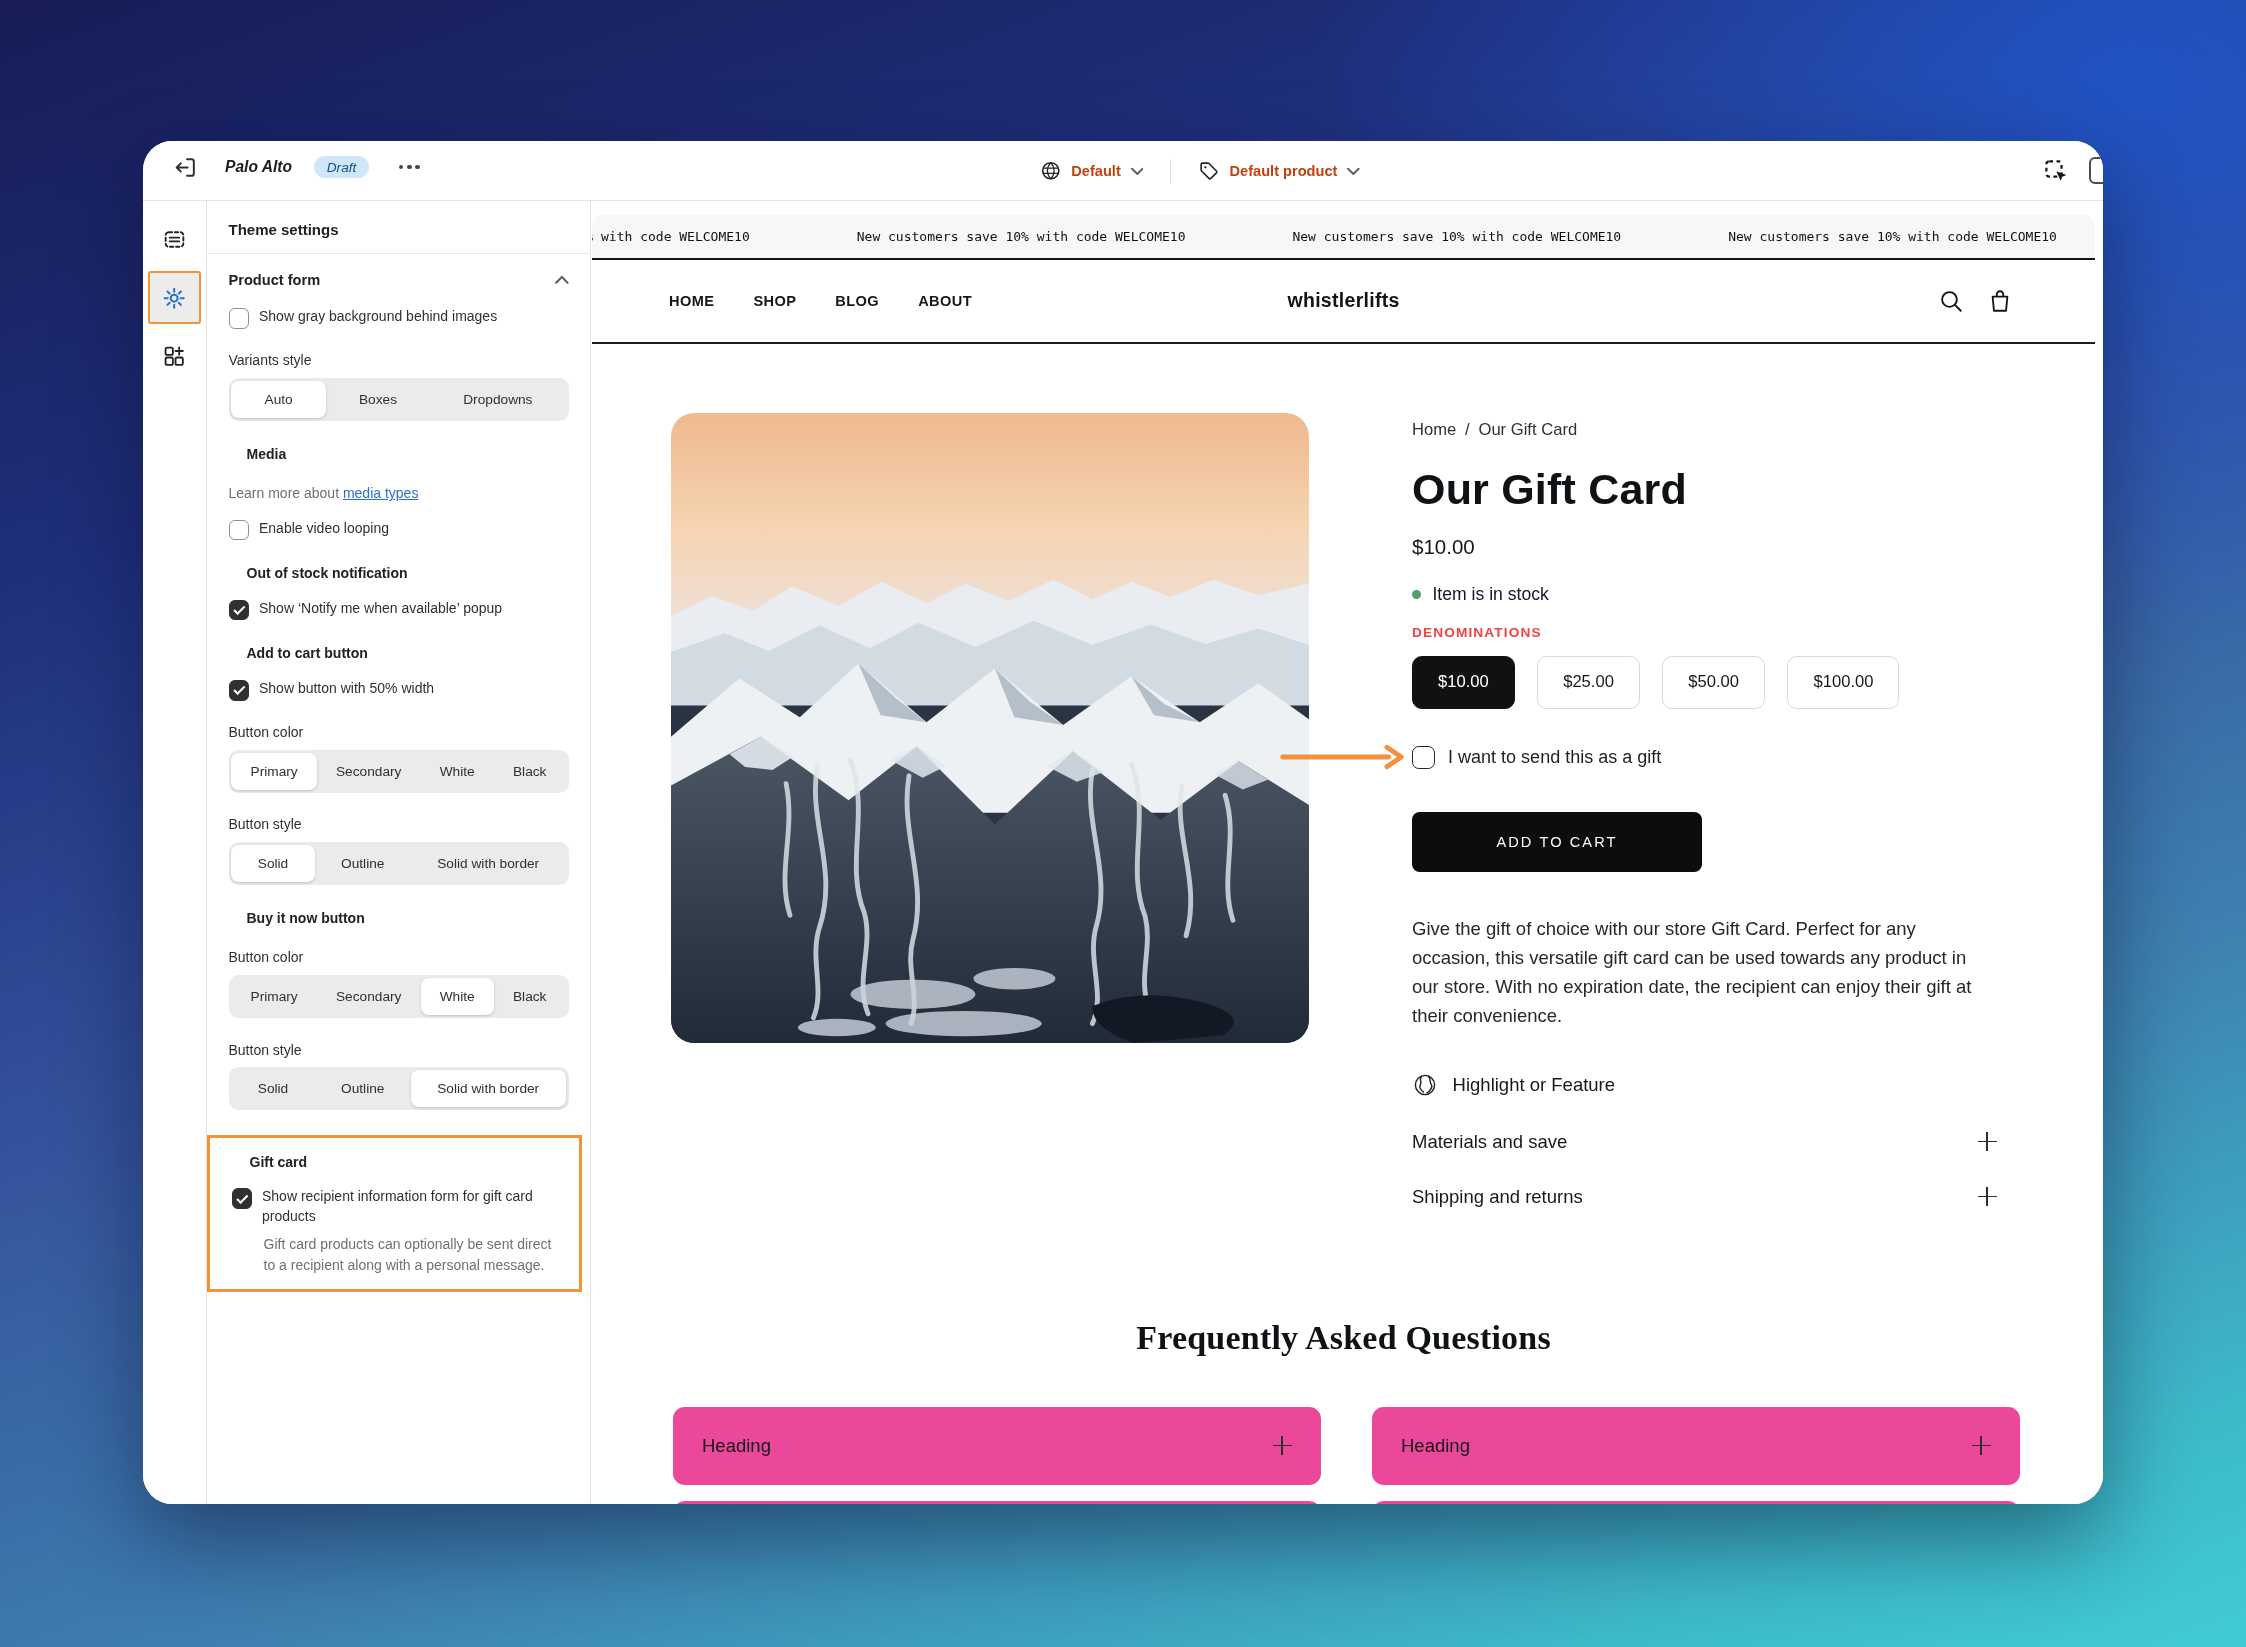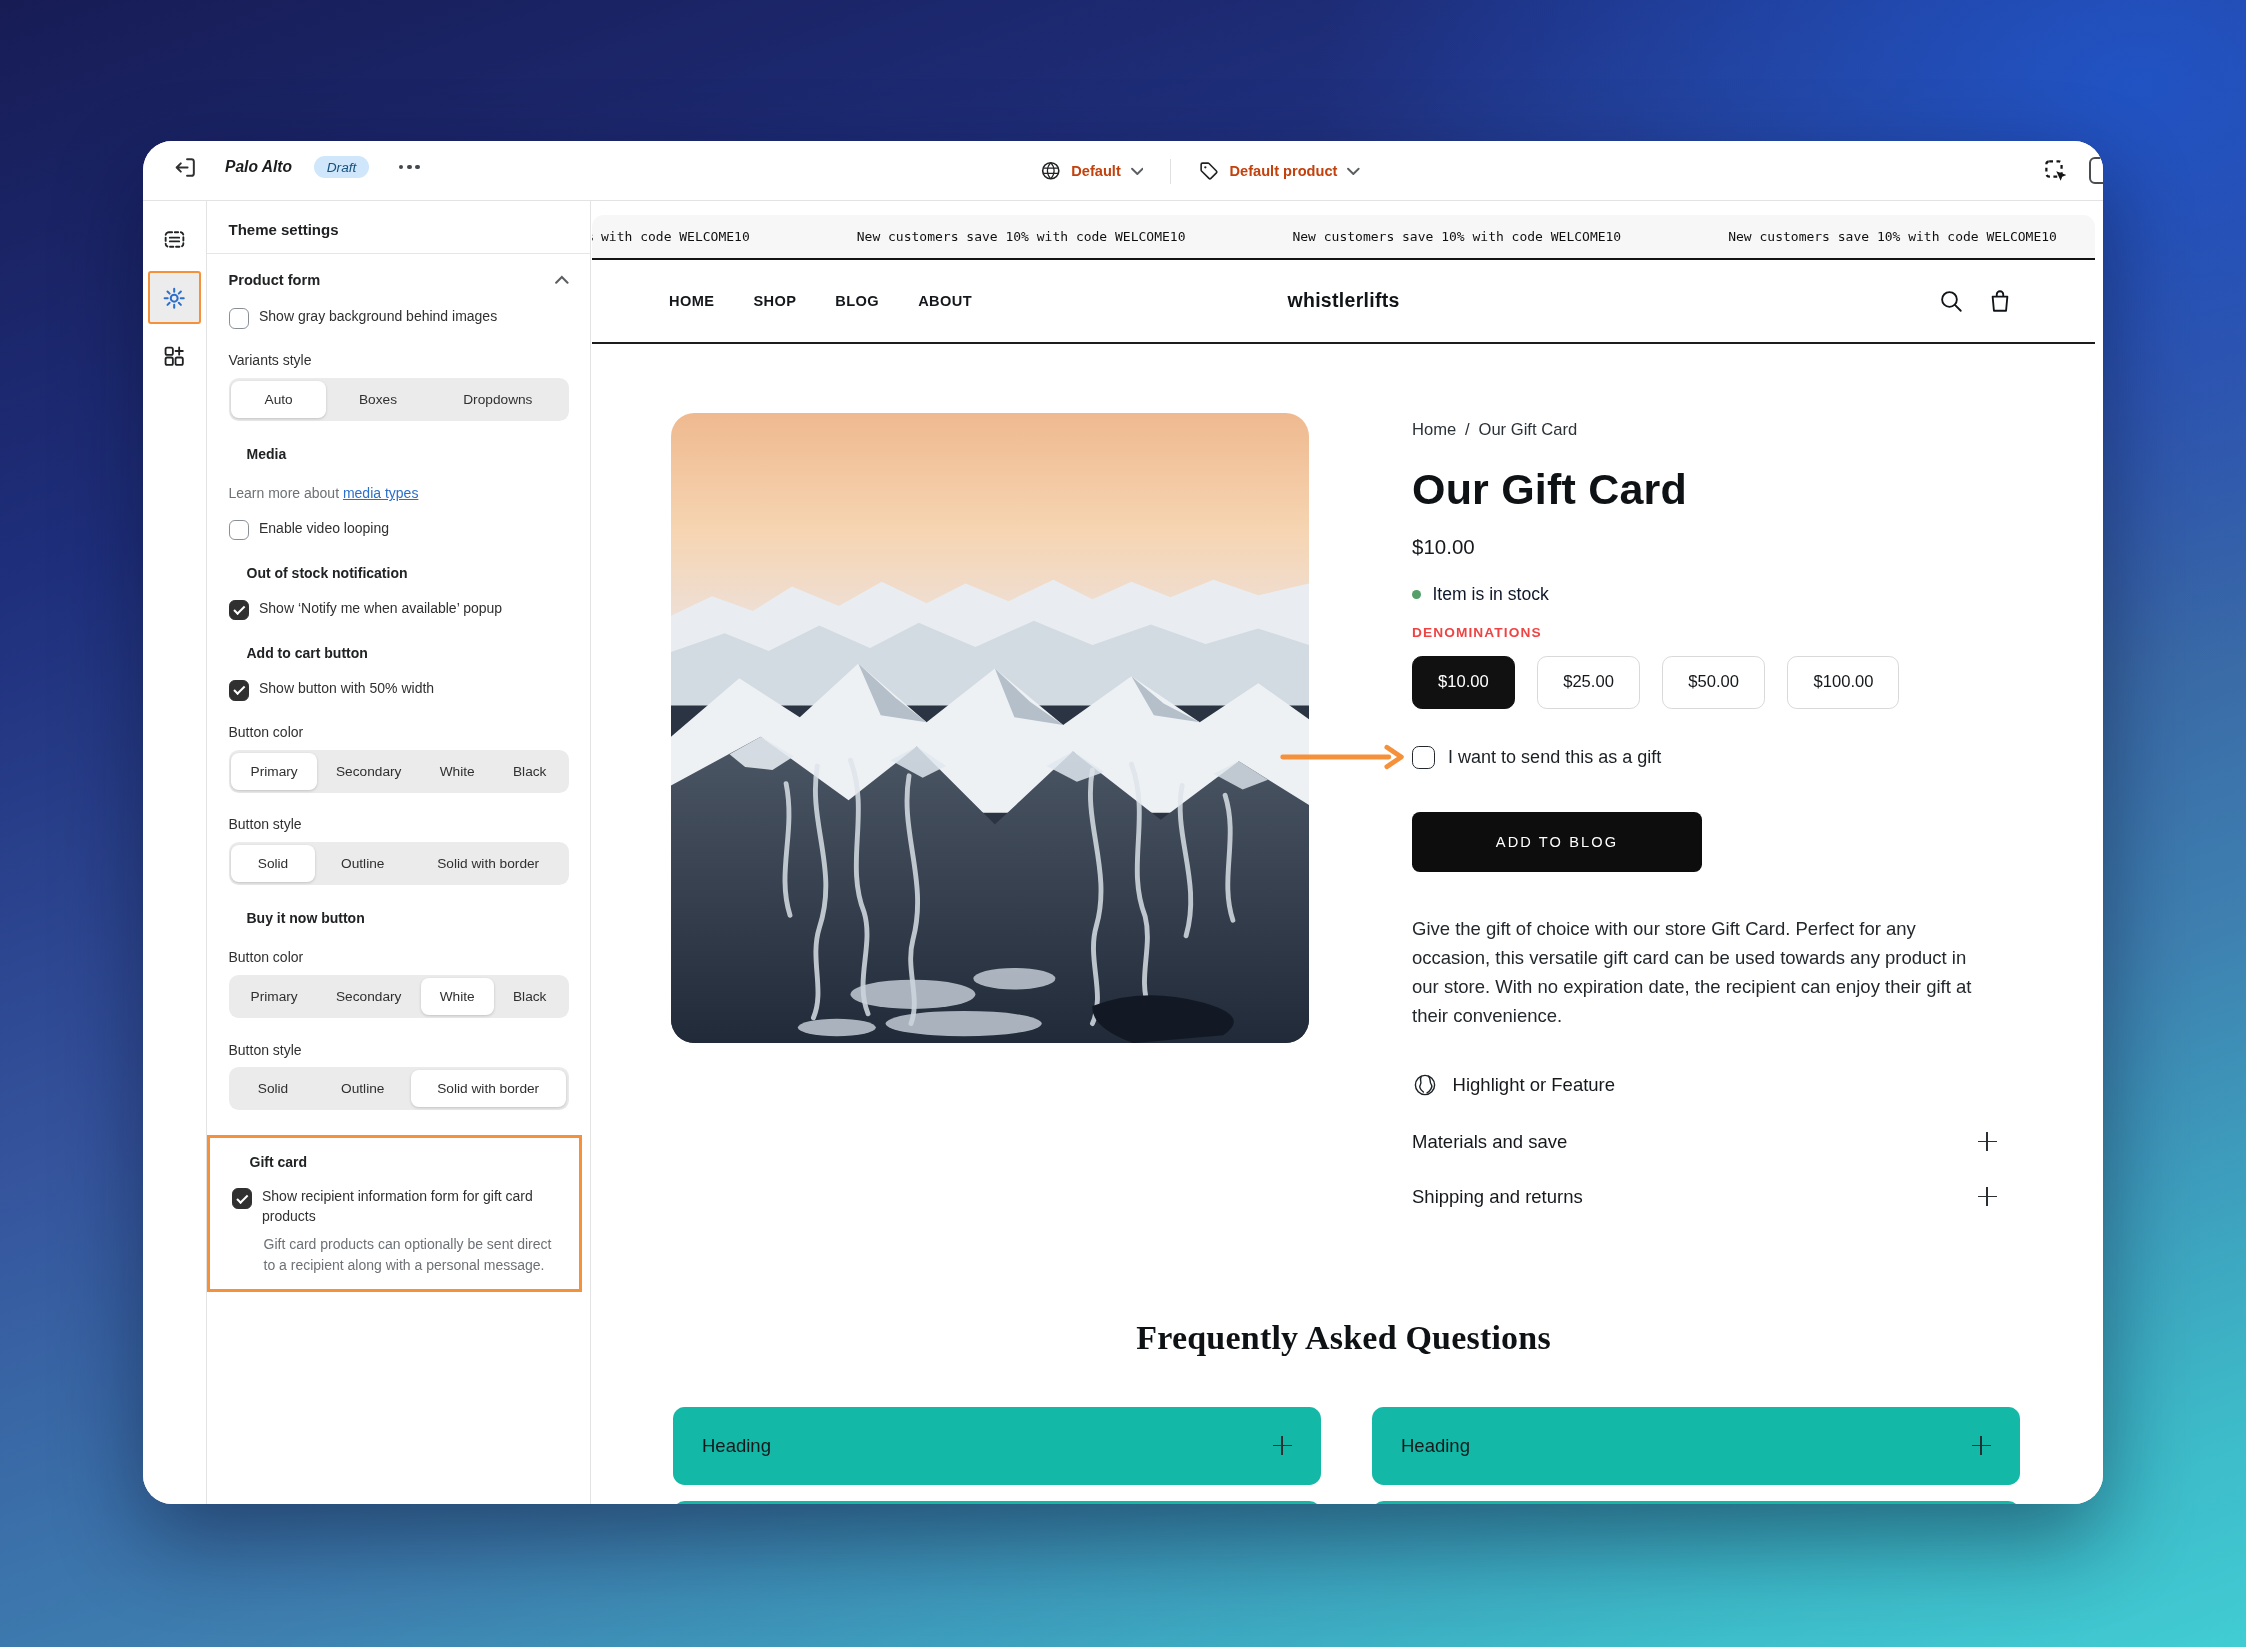--- a/index.html
+++ b/index.html
@@ -103,21 +103,21 @@
   .feature-row{ display:flex; align-items:center; gap:14.6px; margin-top:41px; cursor:pointer;}
   .feature-label{ font-size:18.5px; color:#16191c; }
   .acc-row{ width:585px; display:flex; align-items:center; justify-content:space-between; margin-top:33px; cursor:pointer;}
   .acc-label{ font-size:18.5px; color:#16191c; }
   .plus{ position:relative; width:19.5px; height:19.5px; }
   .plus::before,.plus::after{ content:""; position:absolute; background:#2a2f33;}
   .plus::before{ left:0; top:8.8px; width:19.5px; height:1.7px;}
   .plus::after{ left:8.8px; top:0; width:1.7px; height:19.5px;}
   .faq-title{ position:absolute; left:0; right:7.8px; top:975px; text-align:center; font-size:34px;
     font-weight:700; letter-spacing:0.2px; color:#0e1215;font-family:Liberation Serif, serif;}
-  .faq-card{ position:absolute; height:78px; background:#14b8a6; border-radius:11.7px; display:flex;
+  .faq-card{ position:absolute; height:78px; background:#ec4899; border-radius:11.7px; display:flex;
     align-items:center; justify-content:space-between; padding:0 29px; cursor:pointer;}
   .faq-card .acc-label{ font-size:18.5px; }
   .faq-card.r2{ top:1157px; height:59px; }
   svg{ display:block; }
 </style>
 </head>
 <body>
 
 <div class="window">
 
@@ -406,21 +406,21 @@
         <div class="gift-row">
           <span class="annot-arrow">
             <svg width="127" height="27" viewBox="0 0 130 28" fill="none" stroke="#F5913B" stroke-width="5" stroke-linecap="round" stroke-linejoin="round">
               <path d="M3 14h110"></path>
                 <path d="M111 4l15 10-15 10"></path>
             </svg>
           </span>
           <span class="gift-cb"></span>
           <span class="gift-label">I want to send this as a gift</span>
         </div>
-        <button class="atc-btn">ADD TO BLOG</button>
+        <button class="atc-btn">ADD TO CART</button>
         <div class="pd-desc">Give the gift of choice with our store Gift Card. Perfect for any occasion, this versatile gift card can be used towards any product in our store. With no expiration date, the recipient can enjoy their gift at their convenience.</div>
         <div class="feature-row">
           <span>
             <svg width="26" height="26" viewBox="0 0 26 26" fill="none" stroke="#1c2125" stroke-width="1.4" stroke-linecap="round">
               <circle cx="13" cy="13" r="9.6"></circle>
               <path d="M9.2 4.6c-2.2 4 1.2 5-0.8 8s1 5.8 3 7.4"></path>
               <path d="M16.4 4.2c3 3 .8 6 2.8 8.2s-1.2 7-4.2 8.4"></path>
             </svg>
           </span>
           <span class="feature-label">Highlight or Feature</span>

